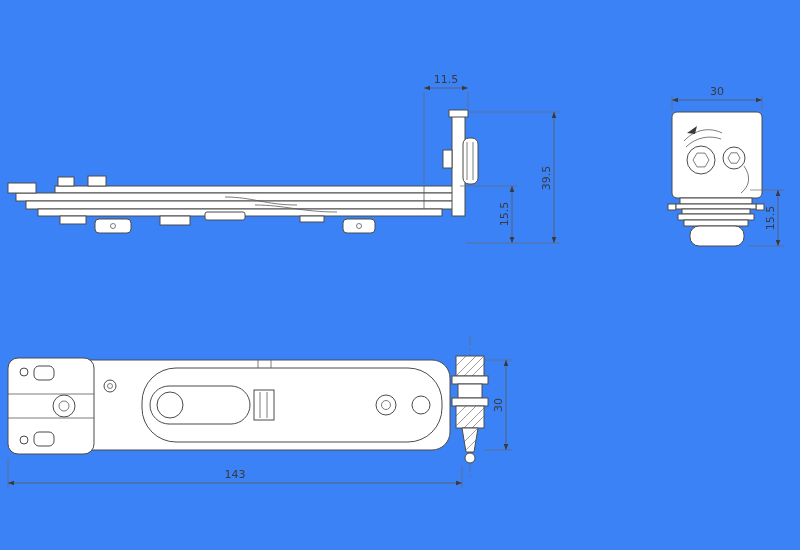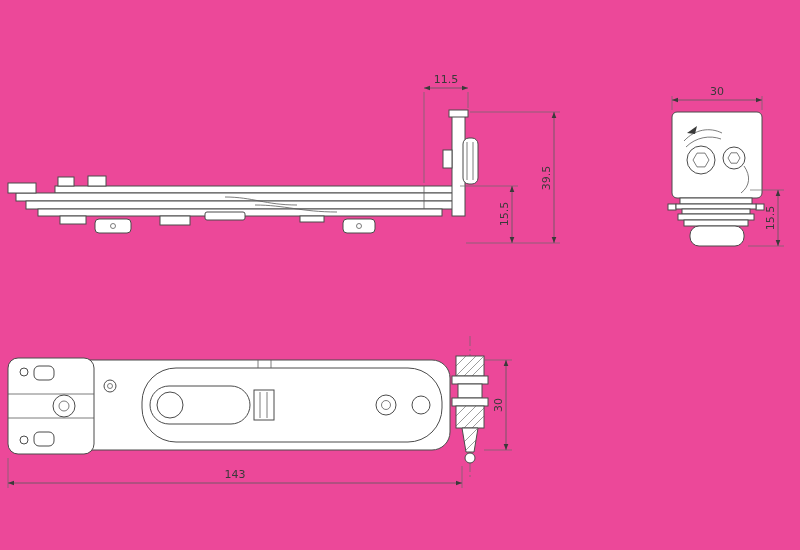--- a/index.html
+++ b/index.html
@@ -4,21 +4,21 @@
 <style>
   html, body {
     margin: 0;
     padding: 0;
     background: #ffffff;
   }
   .stage {
     position: relative;
     width: 800px;
     height: 550px;
-    background: #ec4899;
+    background: #3b82f6;
     overflow: hidden;
     font-family: "DejaVu Sans", sans-serif;
   }
   svg { display: block; }
   .dim-text {
     font-family: "DejaVu Sans", sans-serif;
     font-size: 11px;
     fill: #3a3a3a;
   }
   .outline { fill: #ffffff; stroke: #4b4b4b; stroke-width: 1; }

